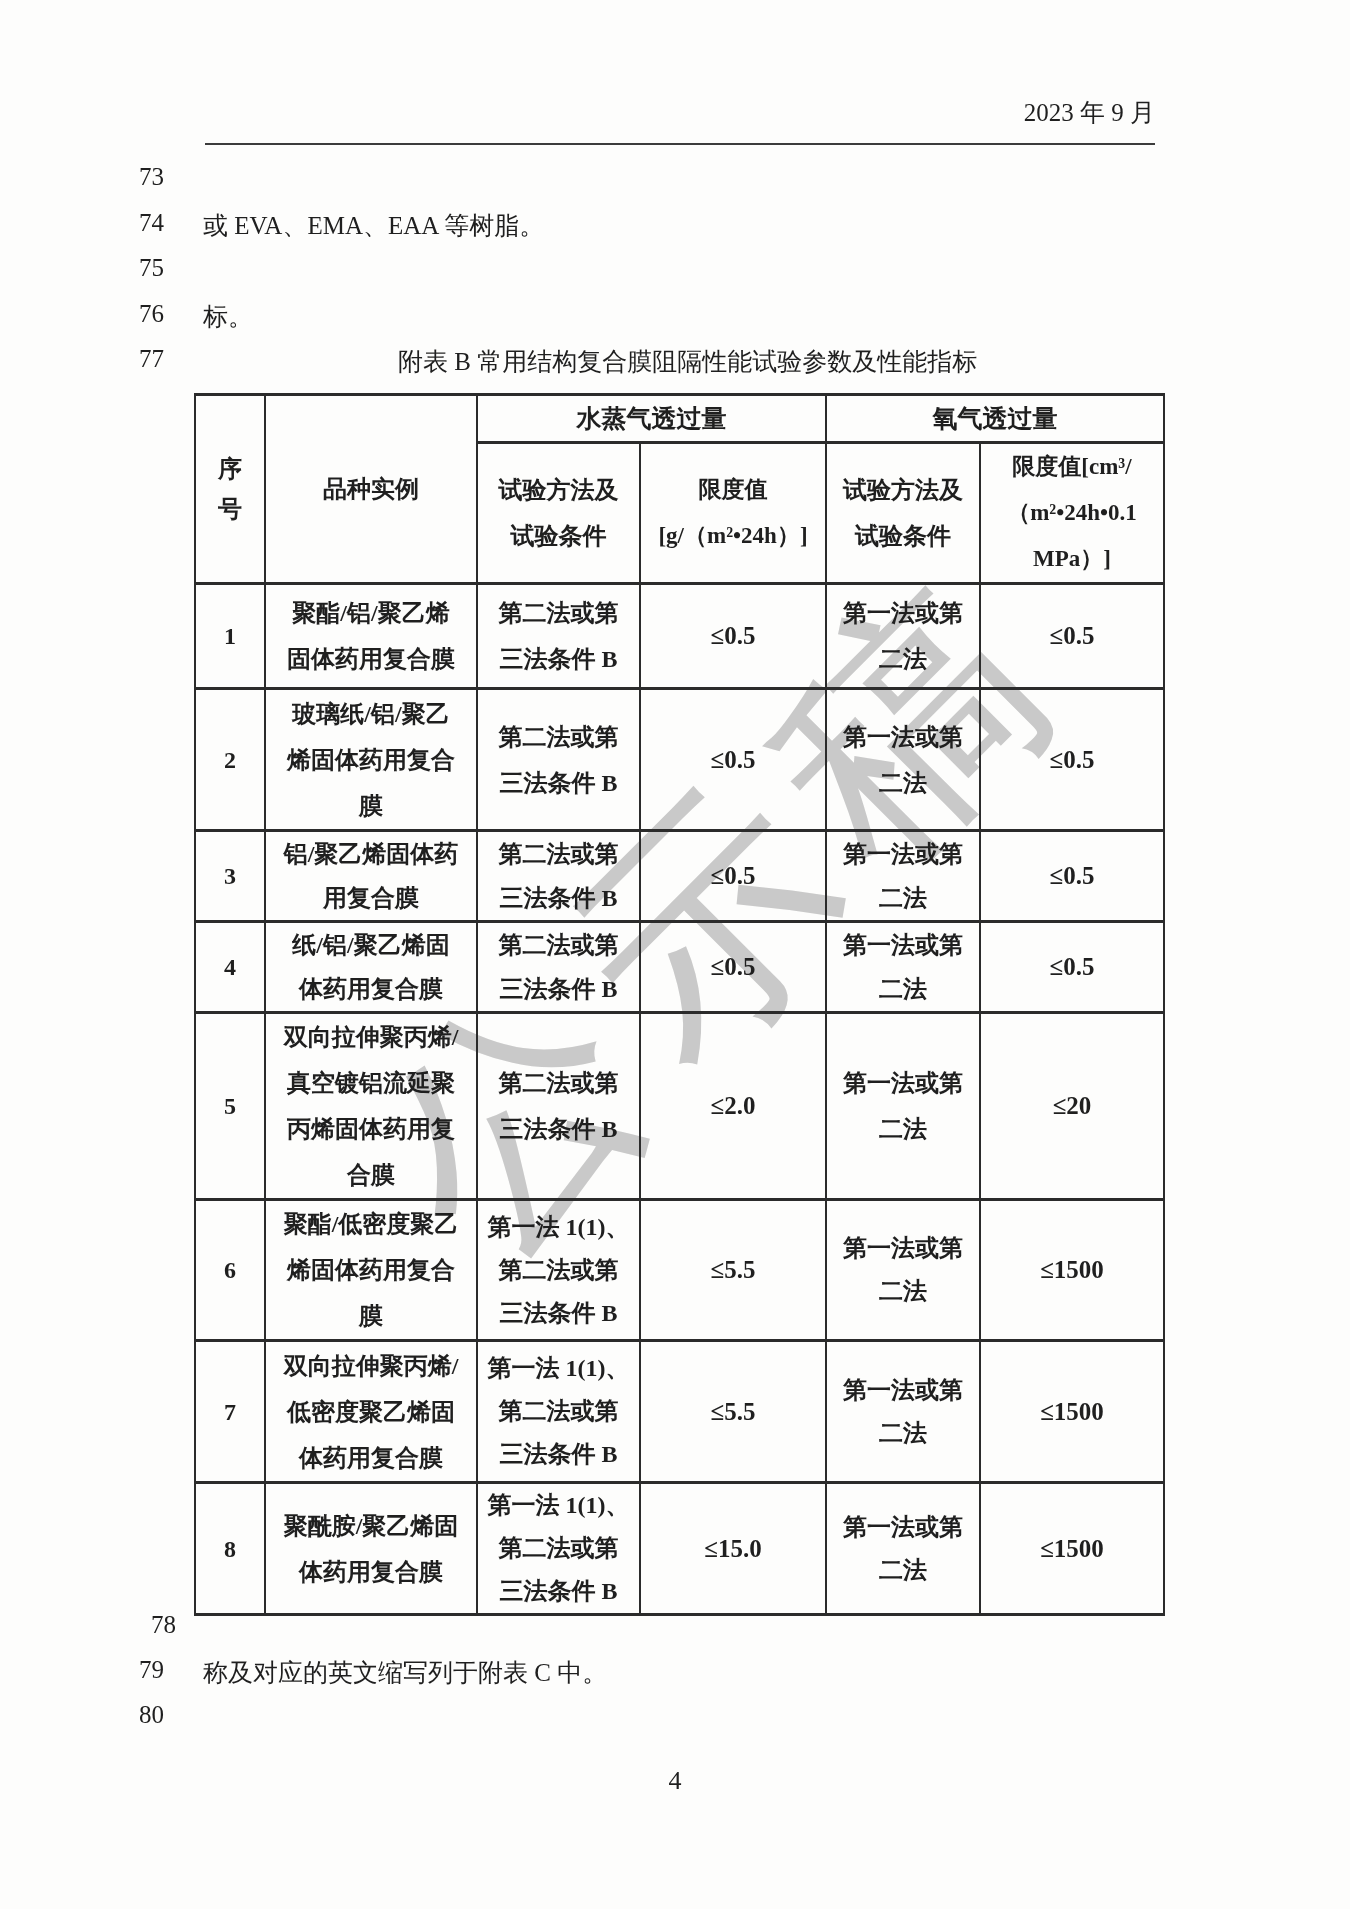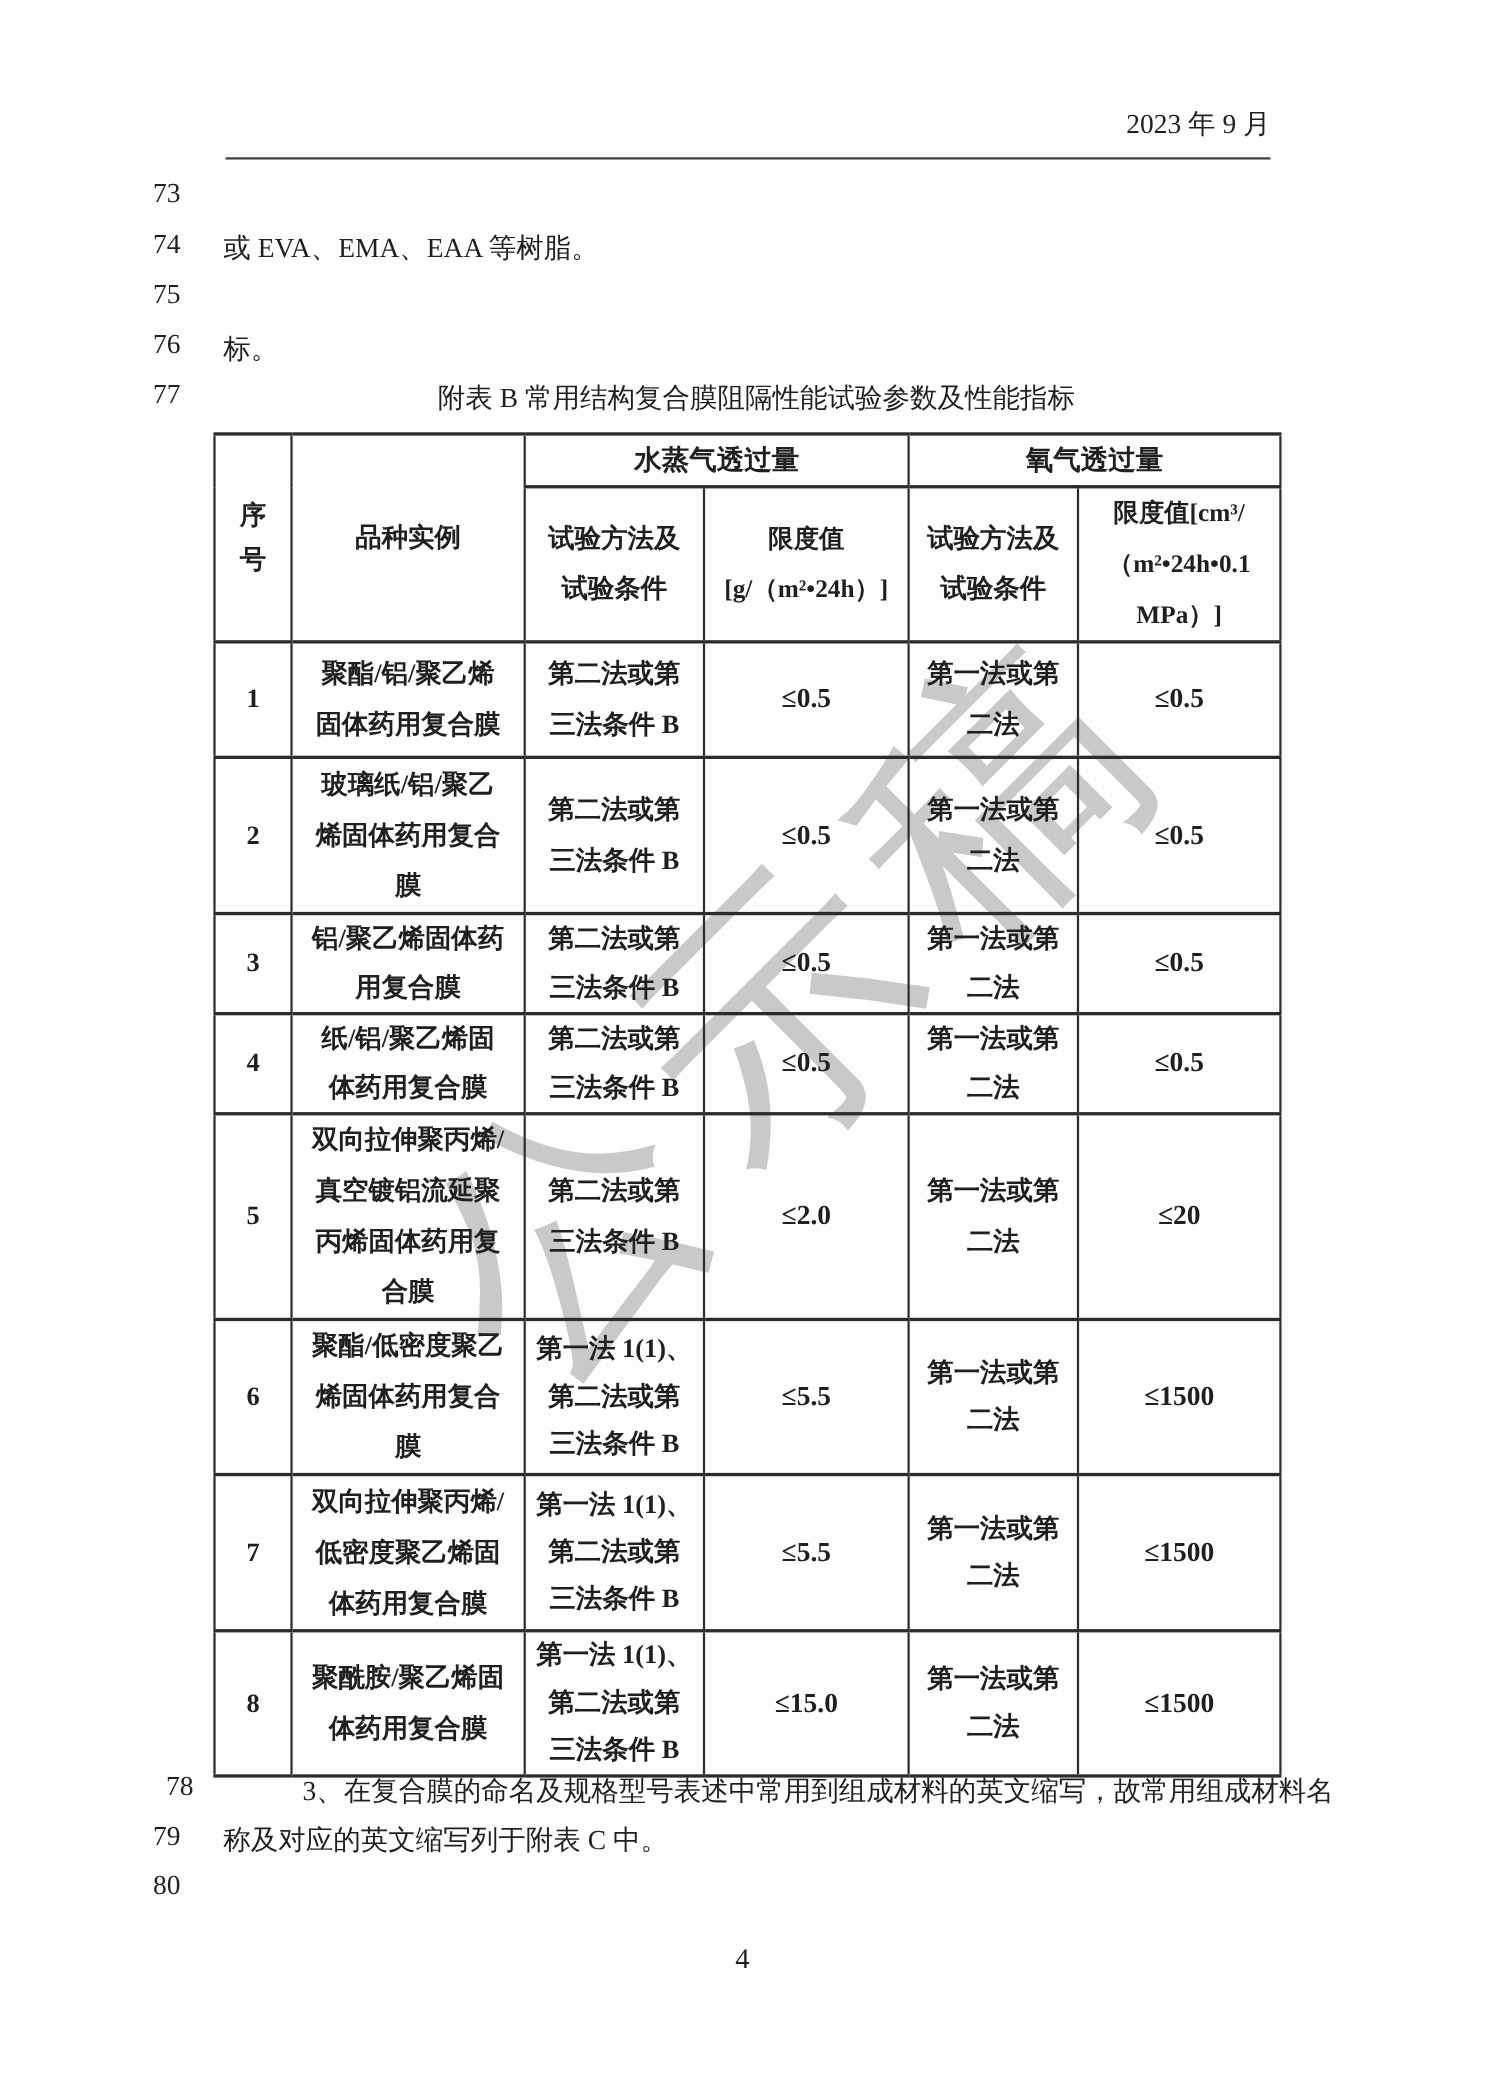--- a/index.html
+++ b/index.html
@@ -245,21 +245,20 @@
     <td class="c-m">第一法或第
 二法</td>
     <td class="c-v">≤1500</td>
   </tr>
       </tbody>
   </table>
 
   <div id="bottom-lines">
       <div class="line indent">
     <span class="lnum">78</span>
-    <span class="ltext">3、在复合膜的命名及规格型号表述中常用到组成材料的英文缩写，故常用组成材料名</span>
   </div>
       <div class="line">
     <span class="lnum">79</span>
     <span class="ltext">称及对应的英文缩写列于附表 C 中。</span>
   </div>
       <div class="line">
     <span class="lnum">80</span>
     <span class="ltext"></span>
   </div>
     </div>

